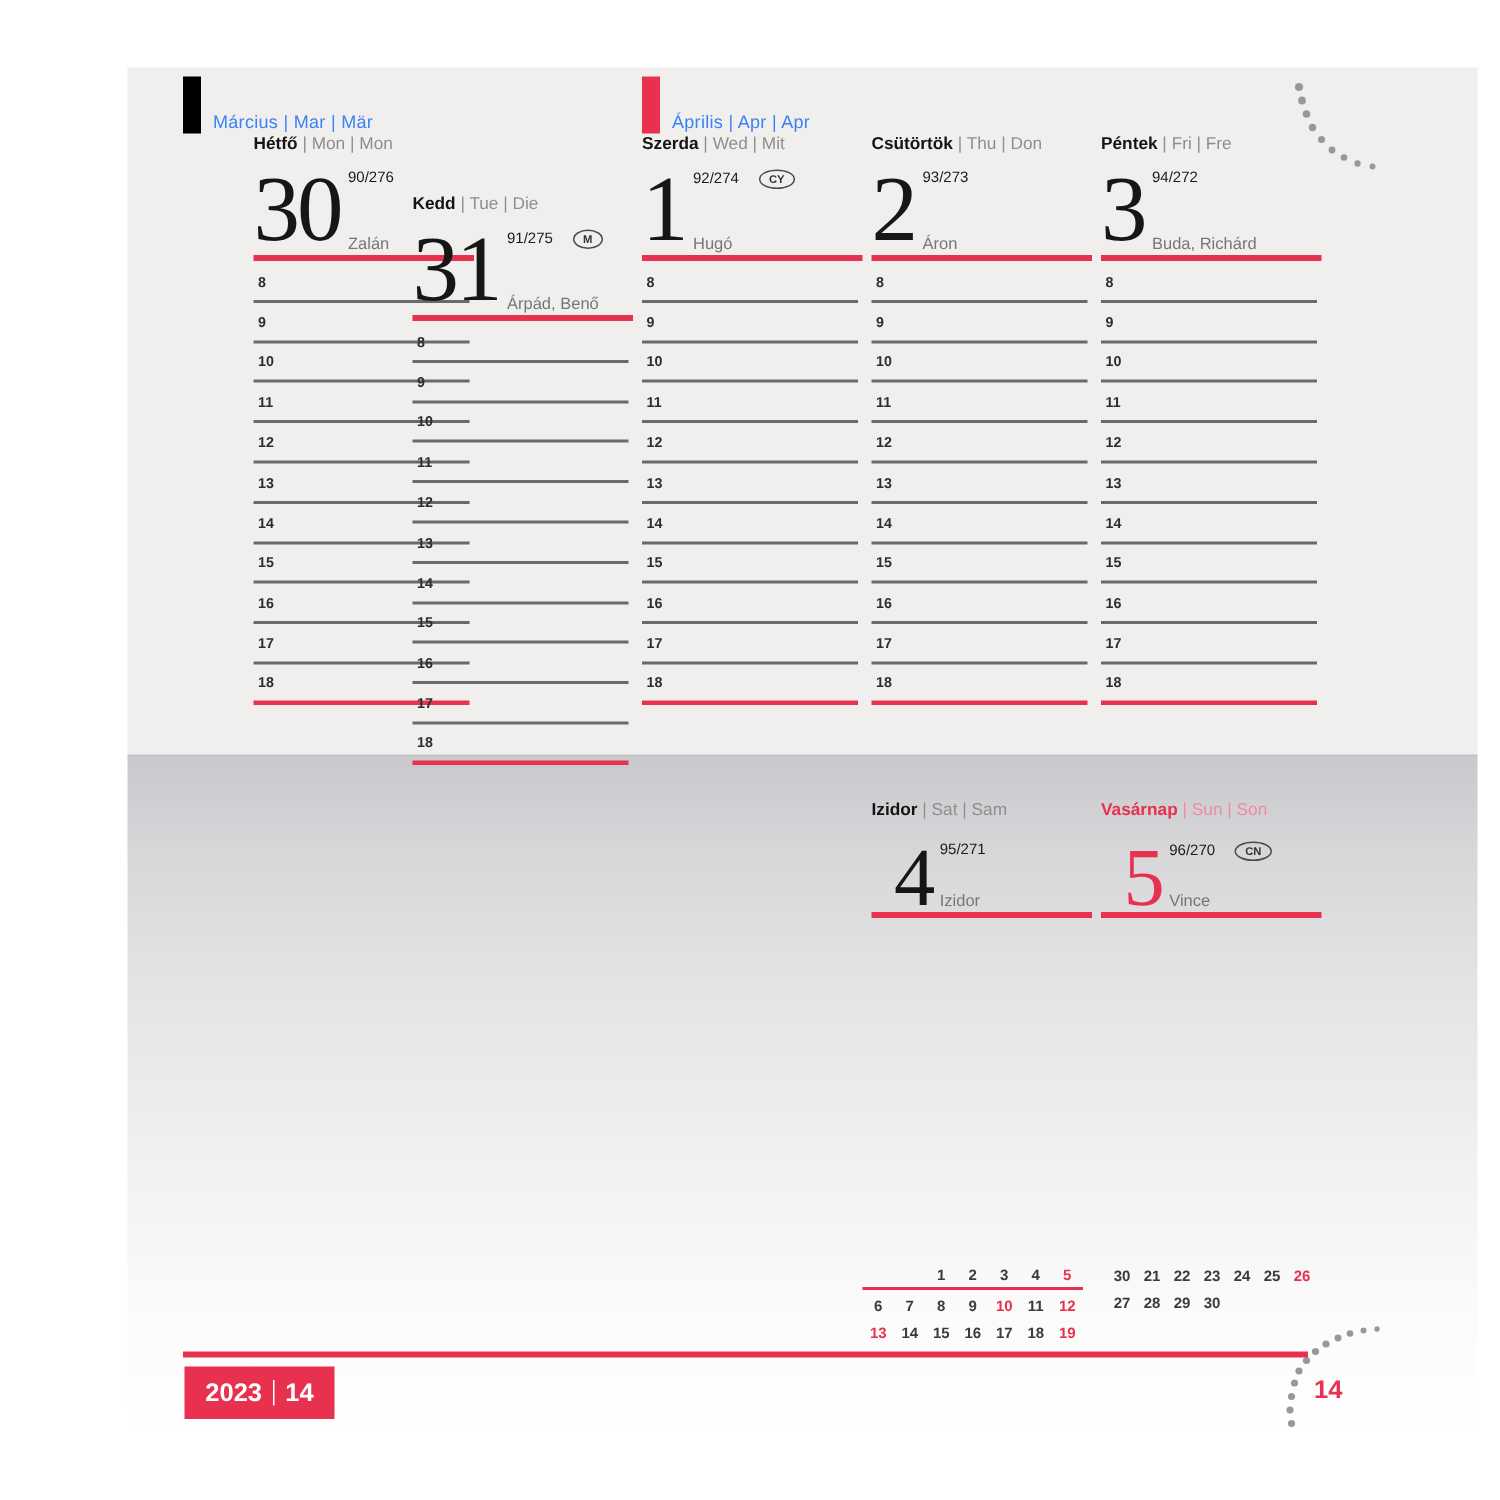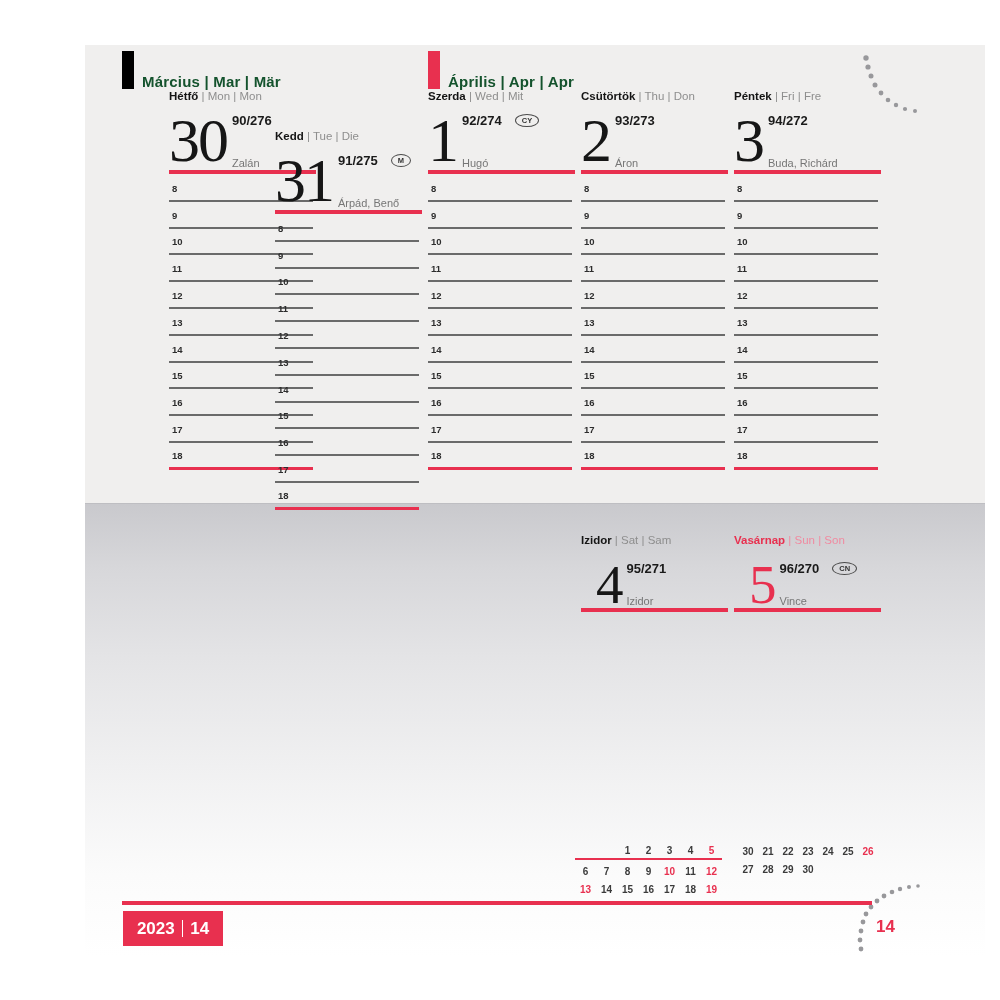--- a/index.html
+++ b/index.html
@@ -6,37 +6,37 @@
             font-family:"Liberation Sans",sans-serif;}
   :root{--accent:#e8304f;--dotgray:#98989b;}
   .page{position:absolute;left:85px;top:45px;width:900px;height:910px;}
   .sheet-top{position:absolute;left:0;top:0;width:900px;height:458px;background:#f0efee;}
   .sheet-bottom{position:absolute;left:0;top:458px;width:900px;height:452px;
     background:linear-gradient(180deg,#c9c9cd 0%,#d7d7da 14%,#e4e4e6 34%,#f0f0f1 58%,#fbfbfb 82%,#ffffff 100%);
     border-top:1px solid #bebec2;}
   
   .month-header{position:absolute;top:6px;display:flex;align-items:flex-end;z-index:3;}
   .month-bar{width:12px;height:38px;margin-right:8px;}
-  .month-label{font-size:15px;font-weight:bold;color:#14532d;letter-spacing:.2px;line-height:15px;}
+  .month-label{font-size:12px;font-weight:normal;color:#3b82f6;letter-spacing:.2px;line-height:15px;}
   
   .day-col{position:absolute;top:45px;width:147px;height:400px;z-index:2;}
   .wk-col{position:absolute;width:147px;height:130px;z-index:2;top:489px;}
   .day-header{font-size:11.5px;white-space:nowrap;}
   .dh-name{font-weight:bold;color:#141414;}
   .dh-intl{color:#8e8e8e;}
   .sunday .dh-name{color:var(--accent);}
   .sunday .dh-intl{color:#f08ba1;}
   .date-block{position:absolute;left:0;top:22px;height:58px;display:flex;}
   .wk-col .date-block{top:26px;height:48px;padding-left:15px;}
   .big-num{font-family:"Liberation Serif",serif;font-size:62px;line-height:56px;color:#161616;letter-spacing:-2px;}
   .wk-col .big-num{font-size:55px;line-height:49px;}
   .sunday .big-num{color:var(--accent);}
   .date-meta{display:flex;flex-direction:column;justify-content:space-between;margin-left:5px;padding:1px 0 1px;}
   .doy-row{display:flex;align-items:center;}
-  .doy{font-size:13px;font-weight:bold;color:#1a1a1a;}
+  .doy{font-size:10px;font-weight:normal;color:#1a1a1a;}
   .oval-badge{margin-left:13px;border:1.5px solid #4a4a4a;border-radius:50%;font-size:7.5px;
     font-weight:bold;color:#333;padding:1px 6px;line-height:9px;background:transparent;}
   .names{font-size:11px;color:#767676;white-space:nowrap;}
   .red-rule{position:absolute;left:0;top:80px;width:100%;height:4px;background:var(--accent);}
   .wk-col .red-rule{top:74px;}
   
   .hours{position:absolute;left:0;top:85px;width:100%;}
   .hour-row{height:26.8px;box-sizing:border-box;border-bottom:2px solid #6a6a6a;
     display:flex;align-items:flex-end;width:calc(100% - 3px);}
   .hour-row.hour-last{border-bottom:3px solid var(--accent);}

